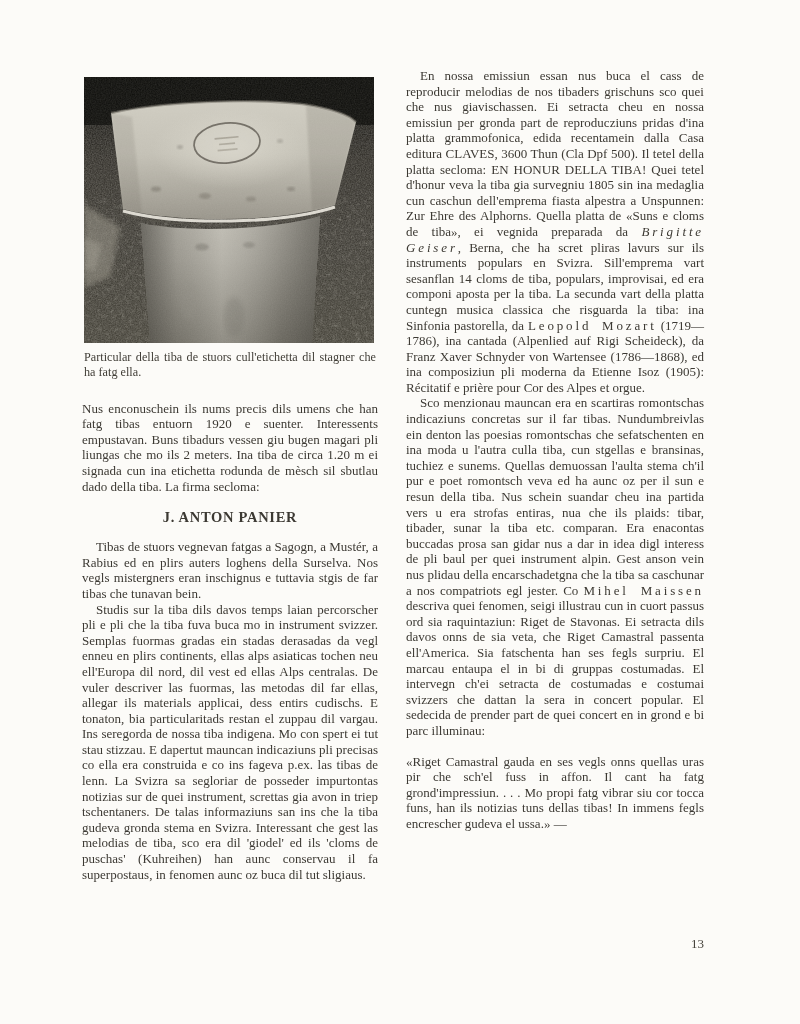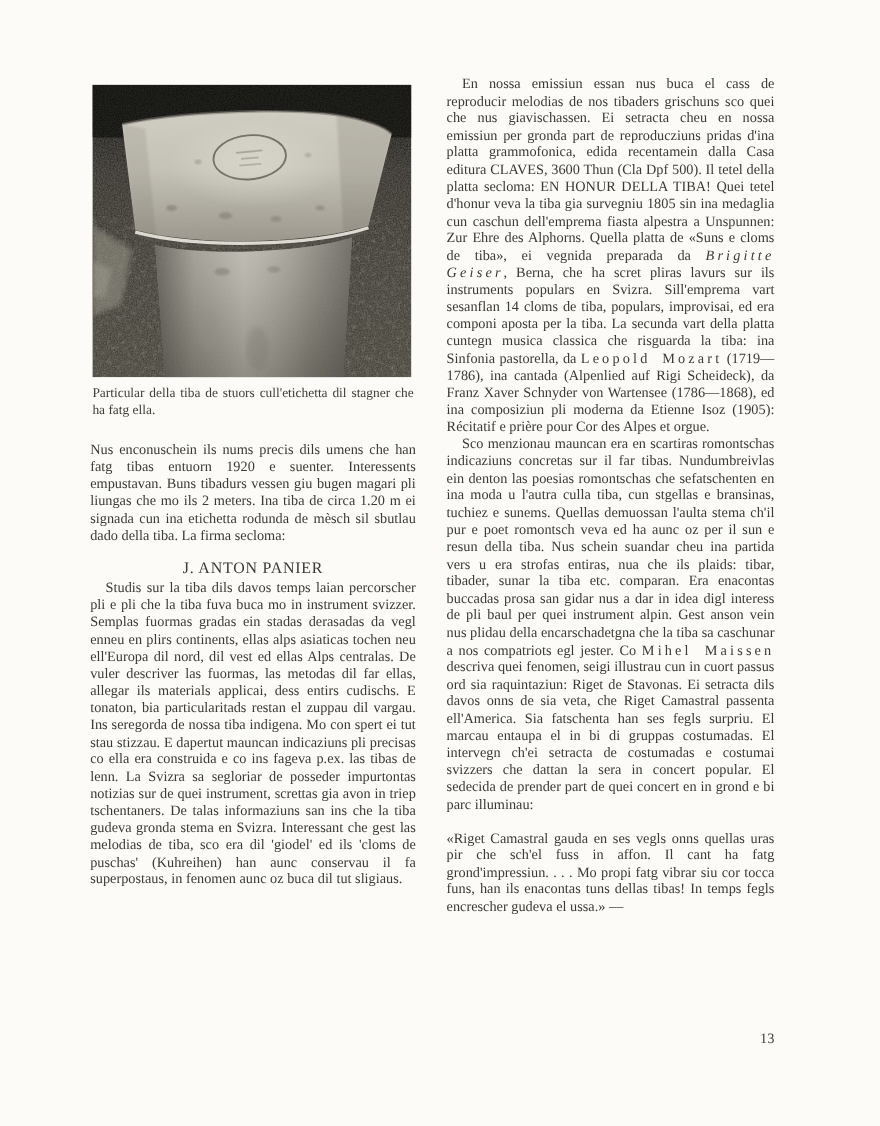--- a/index.html
+++ b/index.html
@@ -10,21 +10,21 @@
     color:#3c3933;
   }
   .col{position:absolute;}
   .col-left{left:82px;top:75px;width:296px;}
   .col-right{left:406px;top:68px;width:298px;}
   .col p{margin:0;font-size:13px;line-height:15.6px;text-align:justify;}
   p.indent{text-indent:14px;}
   figure{margin:0;padding:2px;}
   figure svg{display:block;}
   figcaption{font-size:12.2px;line-height:14.8px;text-align:justify;margin-top:7px;color:#403d36;}
-  .heading{text-align:center;margin:15px 0 0 0;}
+  .heading{text-align:center;margin:15px 0 13px 0;font-weight:bold;}
   .heading .h1{font-size:14.5px;letter-spacing:0.7px;}
   .heading .h2{font-size:13px;margin-top:1px;}
   p.quote{margin-top:15px;}
   .pagenum{position:absolute;left:406px;top:936px;width:298px;text-align:right;font-size:13px;color:#44413a;}
   span.i{}
   span.sp{letter-spacing:0.22em;word-spacing:0.3em;}
   span.isp{font-style:italic;letter-spacing:0.22em;word-spacing:0.3em;}
 </style>
 </head>
 <body>
@@ -128,24 +128,25 @@
       </svg>
       <figcaption>Particular della tiba de stuors cull'etichetta dil stagner che ha fatg ella.</figcaption>
     </figure>
 
     <p style="margin-top:19px"><span>Nus enconuschein ils nums precis dils umens che han fatg tibas entuorn 1920 e suenter. Interessents empustavan. Buns tibadurs vessen giu bugen magari pli liungas che mo ils 2 meters. Ina tiba de circa 1.20 m ei signada cun ina etichetta rodunda de mèsch sil sbutlau dado della tiba. La firma secloma:</span></p>
 
     <div class="heading">
       <div class="h1">J. ANTON PANIER</div>
     </div>
 
+    <p class="indent"><span>Tibas de stuors vegnevan fatgas a Sagogn, a Mustér, a Rabius ed en plirs auters loghens della Surselva. Nos vegls mistergners eran inschignus e tuttavia stgis de far tibas che tunavan bein.</span></p>
     <p class="indent"><span>Studis sur la tiba dils davos temps laian percorscher pli e pli che la tiba fuva buca mo in instrument svizzer. Semplas fuormas gradas ein stadas derasadas da vegl enneu en plirs continents, ellas alps asiaticas tochen neu ell'Europa dil nord, dil vest ed ellas Alps centralas. De vuler descriver las fuormas, las metodas dil far ellas, allegar ils materials applicai, dess entirs cudischs. E tonaton, bia particularitads restan el zuppau dil vargau. Ins seregorda de nossa tiba indigena. Mo con spert ei tut stau stizzau. E dapertut mauncan indicaziuns pli precisas co ella era construida e co ins fageva p.ex. las tibas de lenn. La Svizra sa segloriar de posseder impurtontas notizias sur de quei instrument, screttas gia avon in triep tschentaners. De talas informaziuns san ins che la tiba gudeva gronda stema en Svizra. Interessant che gest las melodias de tiba, sco era dil 'giodel' ed ils 'cloms de puschas' (Kuhreihen) han aunc conservau il </span><span class="i">fa</span><span> superpostaus, in fenomen aunc oz buca dil tut sligiaus.</span></p>
   </div>
 
   <div class="col col-right">
     <p class="indent"><span>En nossa emissiun essan nus buca el cass de reproducir melodias de nos tibaders grischuns sco quei che nus giavischassen. Ei setracta cheu en nossa emissiun per gronda part de reproducziuns pridas d'ina platta grammofonica, edida recentamein dalla Casa editura CLAVES, 3600 Thun (Cla Dpf 500). Il tetel della platta secloma: EN HONUR DELLA TIBA! Quei tetel d'honur veva la tiba gia survegniu 1805 sin ina medaglia cun caschun dell'emprema fiasta alpestra a Unspunnen: </span><span class="i">Zur Ehre des Alphorns.</span><span> Quella platta de «Suns e cloms de tiba», ei vegnida preparada da </span><span class="isp">Brigitte Geiser</span><span>, Berna, che ha scret pliras lavurs sur ils instruments populars en Svizra. Sill'emprema vart sesanflan 14 cloms de tiba, populars, improvisai, ed era componi aposta per la tiba. La secunda vart della platta cuntegn musica classica che risguarda la tiba: ina Sinfonia pastorella, da </span><span class="sp">Leopold Mozart</span><span> (1719—1786), ina cantada (Alpenlied auf Rigi Scheideck), da </span><span class="i">Franz Xaver Schnyder von Wartensee</span><span> (1786—1868), ed ina composiziun pli moderna da </span><span class="i">Etienne Isoz</span><span> (1905): Récitatif e prière pour Cor des Alpes et orgue.</span></p>
     <p class="indent"><span>Sco menzionau mauncan era en scartiras romontschas indicaziuns concretas sur il far tibas. Nundumbreivlas ein denton las poesias romontschas che sefatschenten en ina moda u l'autra culla tiba, cun stgellas e bransinas, tuchiez e sunems. Quellas demuossan l'aulta stema ch'il pur e poet romontsch veva ed ha aunc oz per il sun e resun della tiba. Nus schein suandar cheu ina partida vers u era strofas entiras, nua che ils plaids: </span><span class="i">tibar, tibader, sunar la tiba</span><span> etc. comparan. Era enacontas buccadas prosa san gidar nus a dar in idea digl interess de pli baul per quei instrument alpin. Gest anson vein nus plidau della encarschadetgna che la tiba sa caschunar a nos compatriots egl jester. Co </span><span class="sp">Mihel Maissen</span><span> descriva quei fenomen, seigi illustrau cun in cuort passus ord sia raquintaziun: </span><span class="i">Riget de Stavonas</span><span>. Ei setracta dils davos onns de sia veta, che Riget Camastral passenta ell'America. Sia fatschenta han ses fegls surpriu. El marcau entaupa el in bi di gruppas costumadas. El intervegn ch'ei setracta de costumadas e costumai svizzers che dattan la sera in concert popular. El sedecida de prender part de quei concert en in grond e bi parc illuminau:</span></p>
-    <p class="quote"><span>«Riget Camastral gauda en ses vegls onns quellas uras pir che sch'el fuss in affon. Il cant ha fatg grond'impressiun. . . . Mo propi fatg vibrar siu cor tocca funs, han ils </span><span class="i">enacontas tuns dellas tibas!</span><span> In temps </span><span class="i">fegls encrescher</span><span> gudeva el ussa.» —</span></p>
+    <p class="quote"><span>«Riget Camastral gauda en ses vegls onns quellas uras pir che sch'el fuss in affon. Il cant ha fatg grond'impressiun. . . . Mo propi fatg vibrar siu cor tocca funs, han ils </span><span class="i">notizias tuns dellas tibas!</span><span> In immens </span><span class="i">fegls encrescher</span><span> gudeva el ussa.» —</span></p>
   </div>
 
   <div class="pagenum">13</div>
 
 </div>
 
 </body></html>

